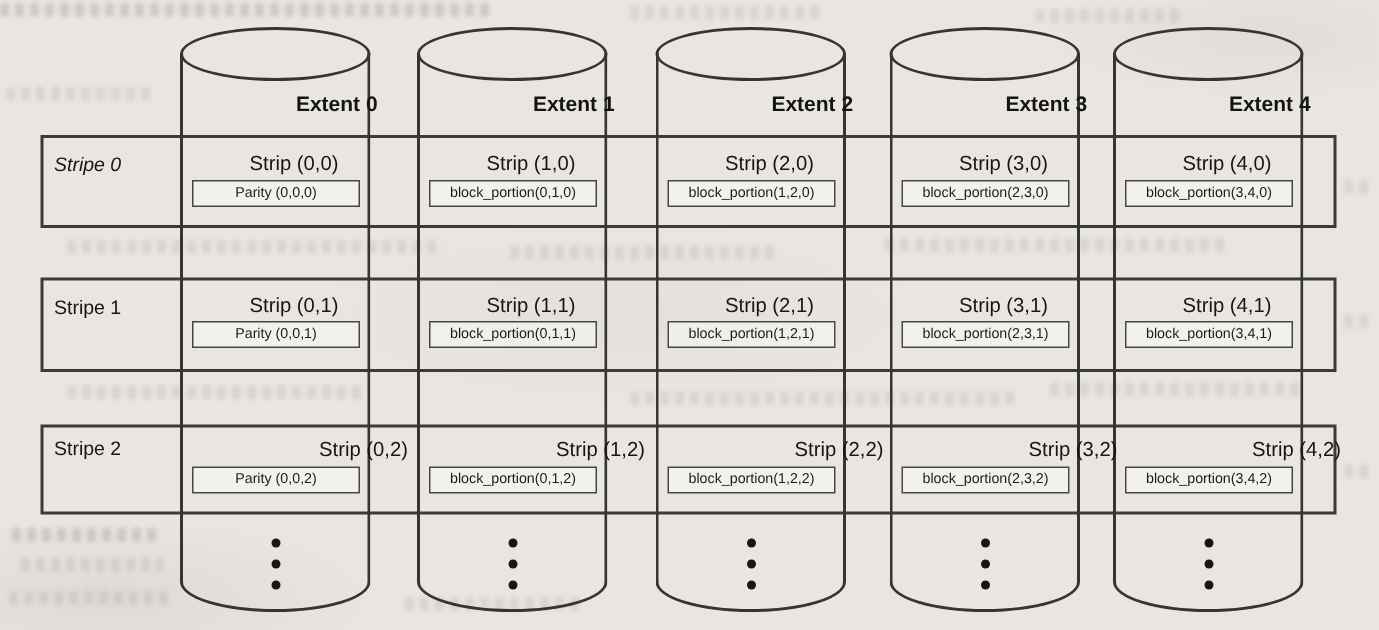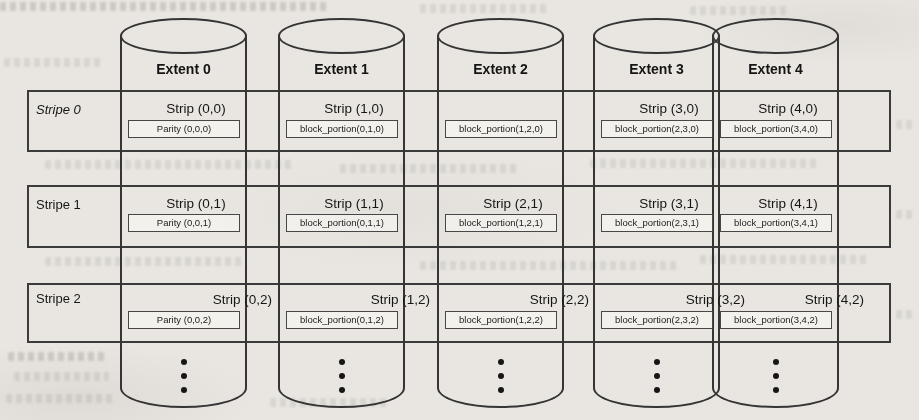--- a/index.html
+++ b/index.html
@@ -32,22 +32,22 @@
   
   .cyl{
     position:absolute;top:35px;height:373px;width:127px;box-sizing:border-box;
     border-left:2px solid #353535;border-right:2px solid #353535;border-bottom:2px solid #353535;
     border-radius:0 0 50% 50% / 0 0 20px 20px;
   }
   .cyl::before{
     content:"";position:absolute;top:-17px;left:-2px;right:-2px;height:32px;
     border:2px solid #353535;border-radius:50%;
   }
-  .c0{left:120px;} .c1{left:278px;} .c2{left:437px;} .c3{left:593px;} .c4{left:712px;}
-  .extent-label{position:absolute;top:61px;width:127px;text-align:center;font-weight:bold;font-size:14px;color:#141414;}
+  .c0{left:120px;} .c1{left:278px;} .c2{left:437px;} .c3{left:593px;} .c4{left:742px;}
+  .extent-label{position:absolute;top:61px;width:127px;text-align:center;font-weight:bold;font-size:14px;color:#141414;padding-left:41px;}
   
   .strip-label{position:absolute;width:152px;text-align:center;font-size:13.5px;color:#161616;}
   .strip-label.s0{top:101px;} .strip-label.s1{top:196px;} .strip-label.s2{top:292px;text-align:right;}
   
   .block-box{
     position:absolute;width:110px;height:16px;margin-left:8px;box-sizing:content-box;
     border:1.5px solid #474747;background:rgba(250,249,246,.55);
     font-size:9.5px;line-height:16px;text-align:center;color:#1c1c1c;white-space:nowrap;overflow:hidden;
   }
   .block-box.s0{top:120px;} .block-box.s1{top:214px;} .block-box.s2{top:311px;}
@@ -97,20 +97,21 @@
   <div class="extent-label c4">Extent 4</div>
 
   <div class="stripe-label s0">Stripe 0</div>
   <div class="stripe-label s1">Stripe 1</div>
   <div class="stripe-label s2">Stripe 2</div>
 
   <div class="strip-label s0 c0">Strip (0,0)</div>
   <div class="block-box s0 c0">Parity (0,0,0)</div>
   <div class="strip-label s0 c1">Strip (1,0)</div>
   <div class="block-box s0 c1">block_portion(0,1,0)</div>
+  <div class="strip-label s0 c2">Strip (2,0)</div>
   <div class="block-box s0 c2">block_portion(1,2,0)</div>
   <div class="strip-label s0 c3">Strip (3,0)</div>
   <div class="block-box s0 c3">block_portion(2,3,0)</div>
   <div class="strip-label s0 c4">Strip (4,0)</div>
   <div class="block-box s0 c4">block_portion(3,4,0)</div>
 
   <div class="strip-label s1 c0">Strip (0,1)</div>
   <div class="block-box s1 c0">Parity (0,0,1)</div>
   <div class="strip-label s1 c1">Strip (1,1)</div>
   <div class="block-box s1 c1">block_portion(0,1,1)</div>

